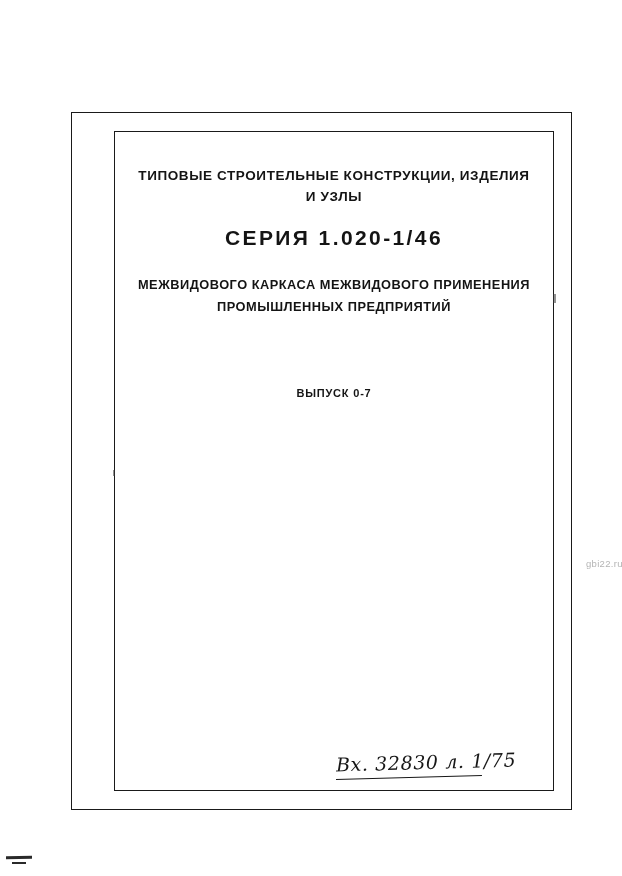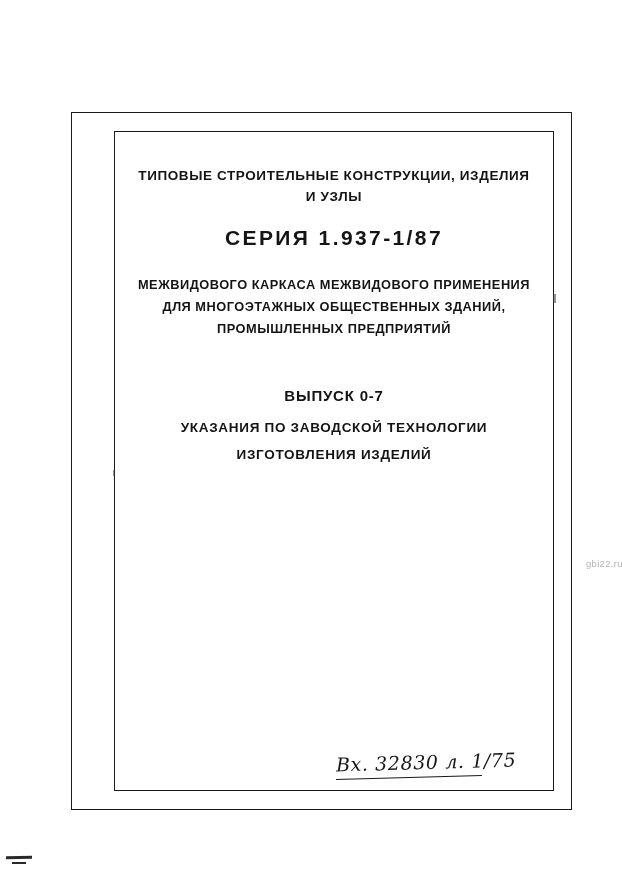--- a/index.html
+++ b/index.html
@@ -106,21 +106,21 @@
     font-weight: 600;
     letter-spacing: 0.5px;
     margin-bottom: 7px;
   }
 
   .issue-block {
     position: absolute;
     top: 256px;
     left: 0;
     width: 440px;
-    font-size: 15px;
+    font-size: 11px;
     font-weight: 700;
     letter-spacing: 0.8px;
   }
 
   .subject-block {
     position: absolute;
     top: 289px;
     left: 0;
     width: 440px;
   }
@@ -189,34 +189,29 @@
   <div class="edge-mark mark-a"></div>
   <div class="edge-mark mark-b"></div>
 
   <div class="content">
 
     <div class="header-block">
       <div class="line header-line-1">ТИПОВЫЕ СТРОИТЕЛЬНЫЕ КОНСТРУКЦИИ, ИЗДЕЛИЯ</div>
       <div class="line header-line-2">И УЗЛЫ</div>
     </div>
 
-    <div class="line series-title">СЕРИЯ 1.937-1/87</div>
+    <div class="line series-title">СЕРИЯ 1.020-1/46</div>
 
     <div class="desc-block">
       <div class="line">МЕЖВИДОВОГО КАРКАСА МЕЖВИДОВОГО ПРИМЕНЕНИЯ</div>
-      <div class="line">ДЛЯ МНОГОЭТАЖНЫХ ОБЩЕСТВЕННЫХ ЗДАНИЙ,</div>
       <div class="line">ПРОМЫШЛЕННЫХ ПРЕДПРИЯТИЙ</div>
     </div>
 
     <div class="line issue-block">ВЫПУСК 0-7</div>
 
-    <div class="subject-block">
-      <div class="line">УКАЗАНИЯ ПО ЗАВОДСКОЙ ТЕХНОЛОГИИ</div>
-      <div class="line">ИЗГОТОВЛЕНИЯ ИЗДЕЛИЙ</div>
-    </div>
 
     <div class="handwritten">Вх. 32830 л. 1/75</div>
     <div class="handwritten-underline"></div>
 
   </div>
 
   <div class="watermark">gbi22.ru</div>
 
 </div>
 

